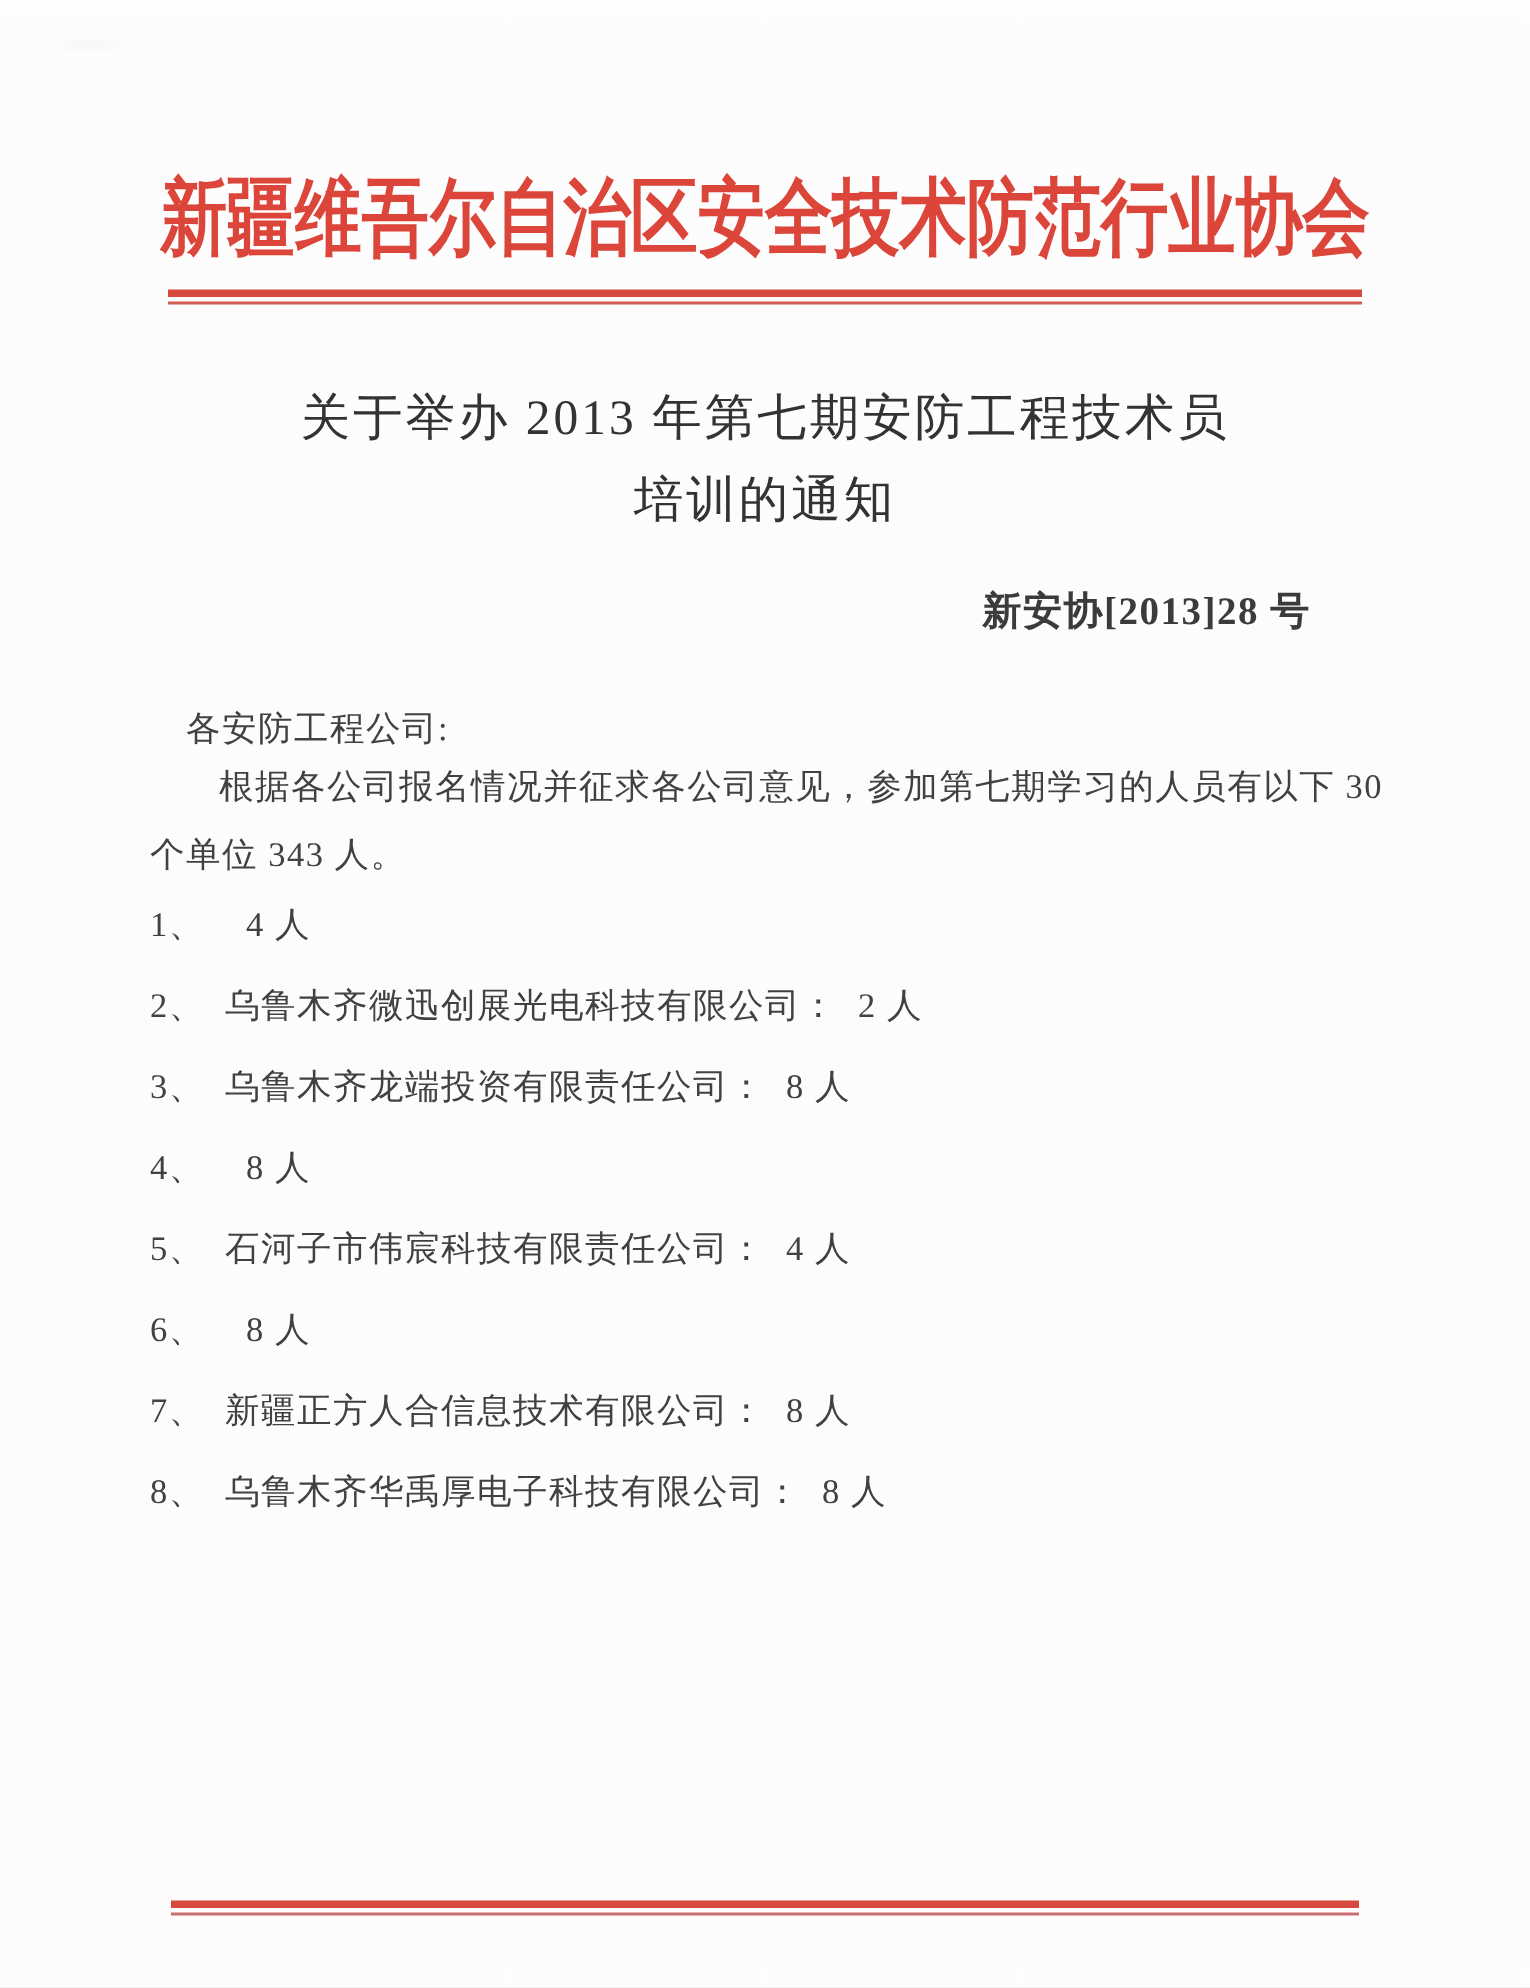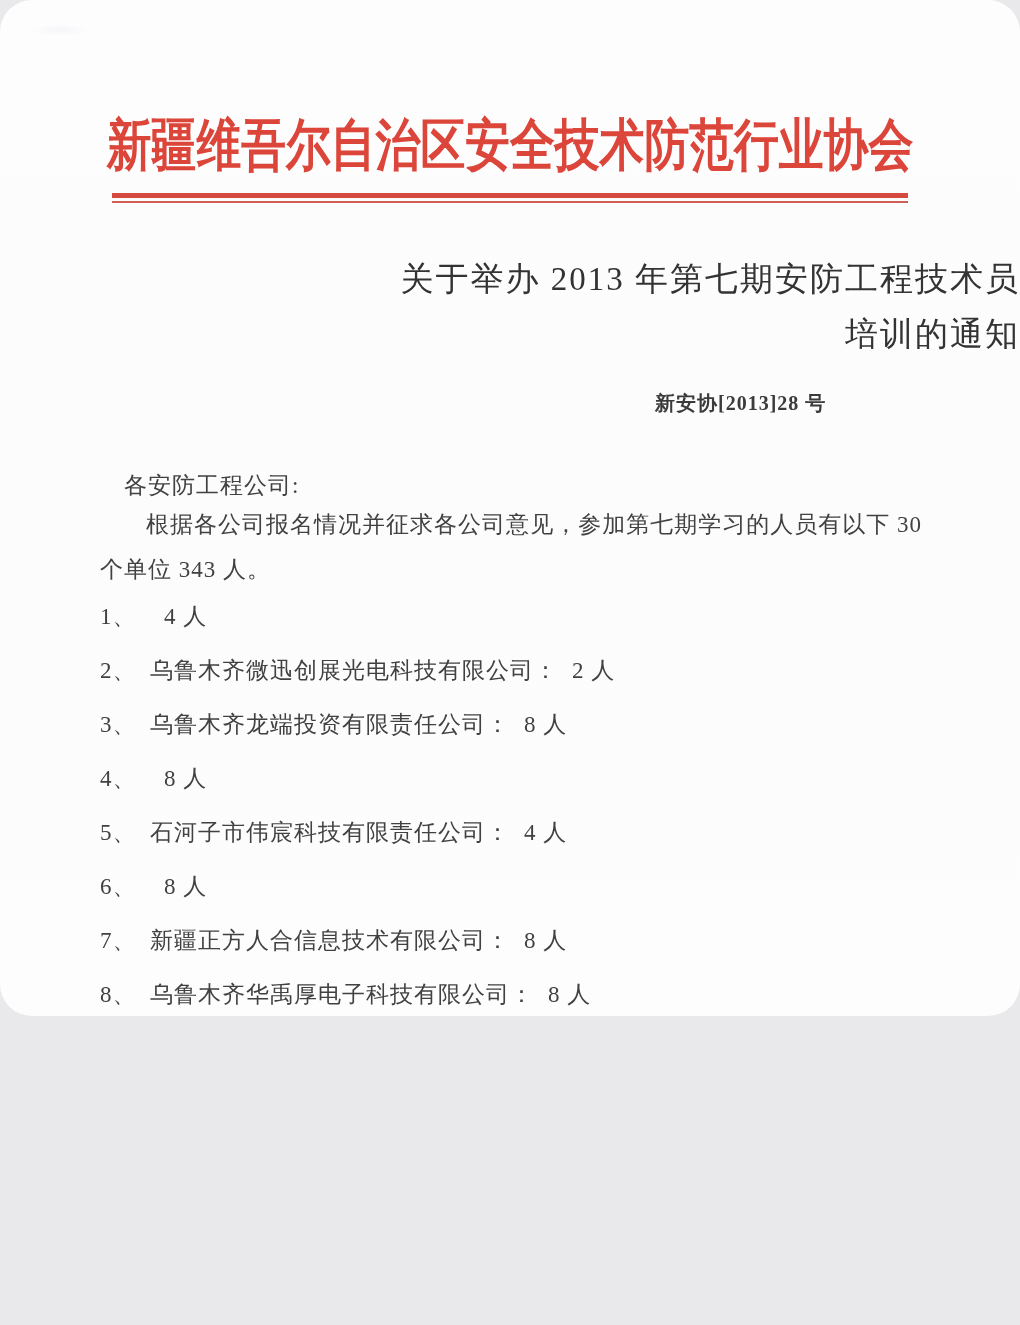--- a/index.html
+++ b/index.html
@@ -3,26 +3,25 @@
 <meta charset="utf-8">
 <style>
   html, body {
     margin: 0;
     padding: 0;
     background: #e9e9ec;
   }
   .page {
     position: relative;
     width: 1020px;
-    height: 1016px;
+    height: 1325px;
     margin: 0 auto;
     background: linear-gradient(180deg, #fdfdfe 0%, #fcfcfd 55%, #fdfdfe 100%);
     overflow: hidden;
     font-family: "Liberation Serif", "DejaVu Serif", serif;
-    border-radius: 32px;
   }
   
   .scan-noise {
     position: absolute;
     top: 0; left: 0; right: 0;
     height: 60px;
     background:
       radial-gradient(ellipse 40px 8px at 60px 30px, rgba(180,180,200,0.10), transparent 70%),
       radial-gradient(ellipse 60px 6px at 320px 95px, rgba(150,150,160,0.08), transparent 70%);
     pointer-events: none;
@@ -50,33 +49,33 @@
     width: 796px;
   }
   .rule-thick { height: 5px; background: #d6493f; }
   .rule-thin  { height: 2px; background: #cf5e55; margin-top: 3px; }
 
   .doc-title {
     position: absolute;
     top: 252px;
     left: 0;
     width: 100%;
-    text-align: right;
+    text-align: center;
     color: #333333;
     font-size: 33px;
     line-height: 55px;
     font-weight: 500;
     letter-spacing: 2px;
   }
 
   .doc-number {
     position: absolute;
     top: 390px;
     left: 655px;
-    font-size: 20px;
+    font-size: 26px;
     font-weight: 600;
     color: #3b3b3b;
     letter-spacing: 1px;
     white-space: nowrap;
   }
 
   .body-col {
     position: absolute;
     top: 463px;
     left: 100px;

